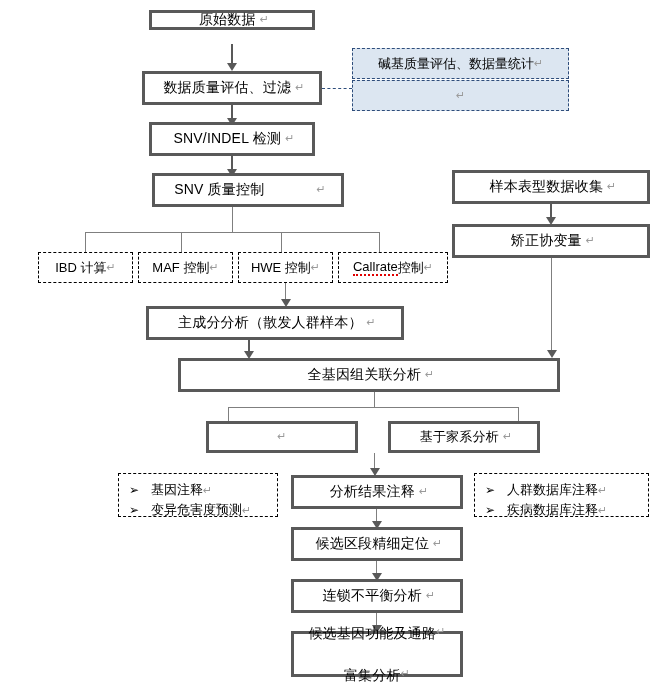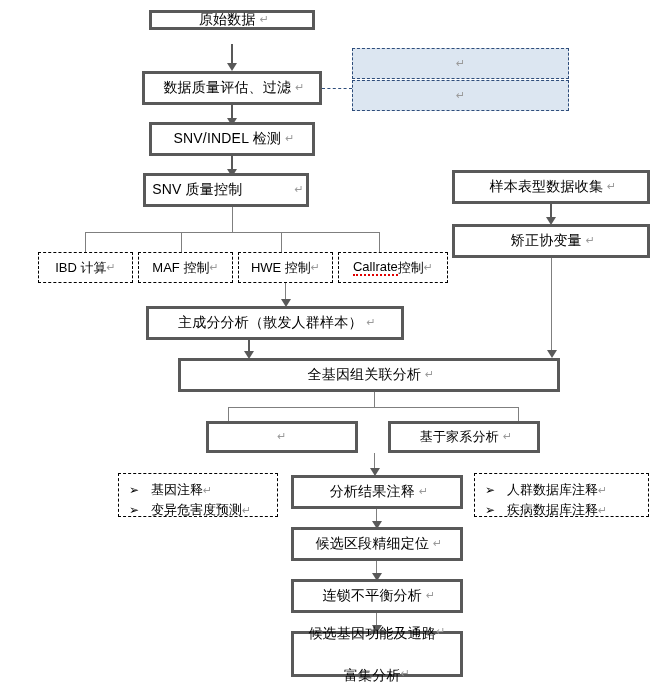--- a/index.html
+++ b/index.html
@@ -58,38 +58,39 @@
   <div class="arrow" style="left:227px;top:63px;"></div>
 
   <div class="node" style="left:142px;top:71px;width:180px;height:34px;">
     <span class="txt">数据质量评估、过滤</span>
       <span class="cr">↵</span>
   </div>
 
   <div class="dashline" style="left:322px;top:88px;width:30px;"></div>
 
   <div class="bluebox" style="left:352px;top:48px;width:217px;height:31px;">
+    <span>碱基质量评估、数据量统计</span>
       <span class="cr">↵</span>
   </div>
   <div class="bluebox" style="left:352px;top:80px;width:217px;height:31px;">
       <span class="cr">↵</span>
   </div>
 
   <div class="vline" style="left:231px;top:105px;height:16px;"></div>
   <div class="arrow" style="left:227px;top:118px;"></div>
 
   <div class="node" style="left:149px;top:122px;width:166px;height:34px;">
     <span class="txt">SNV/INDEL 检测</span>
       <span class="cr">↵</span>
   </div>
 
   <div class="vline" style="left:231px;top:156px;height:16px;"></div>
   <div class="arrow" style="left:227px;top:169px;"></div>
 
-  <div class="node" style="left:143px;top:173px;width:166px;height:34px;gap:48px;">
+  <div class="node" style="left:152px;top:173px;width:192px;height:34px;gap:48px;">
     <span class="txt">SNV 质量控制</span>
       <span class="cr">↵</span>
   </div>
 
   <div class="vline thin" style="left:232px;top:207px;height:26px;"></div>
   <div class="hline thin" style="left:85px;top:232px;width:294px;"></div>
   <div class="vline thin" style="left:85px;top:232px;height:20px;"></div>
   <div class="vline thin" style="left:181px;top:232px;height:20px;"></div>
   <div class="vline thin" style="left:281px;top:232px;height:20px;"></div>
   <div class="vline thin" style="left:379px;top:232px;height:20px;"></div>

